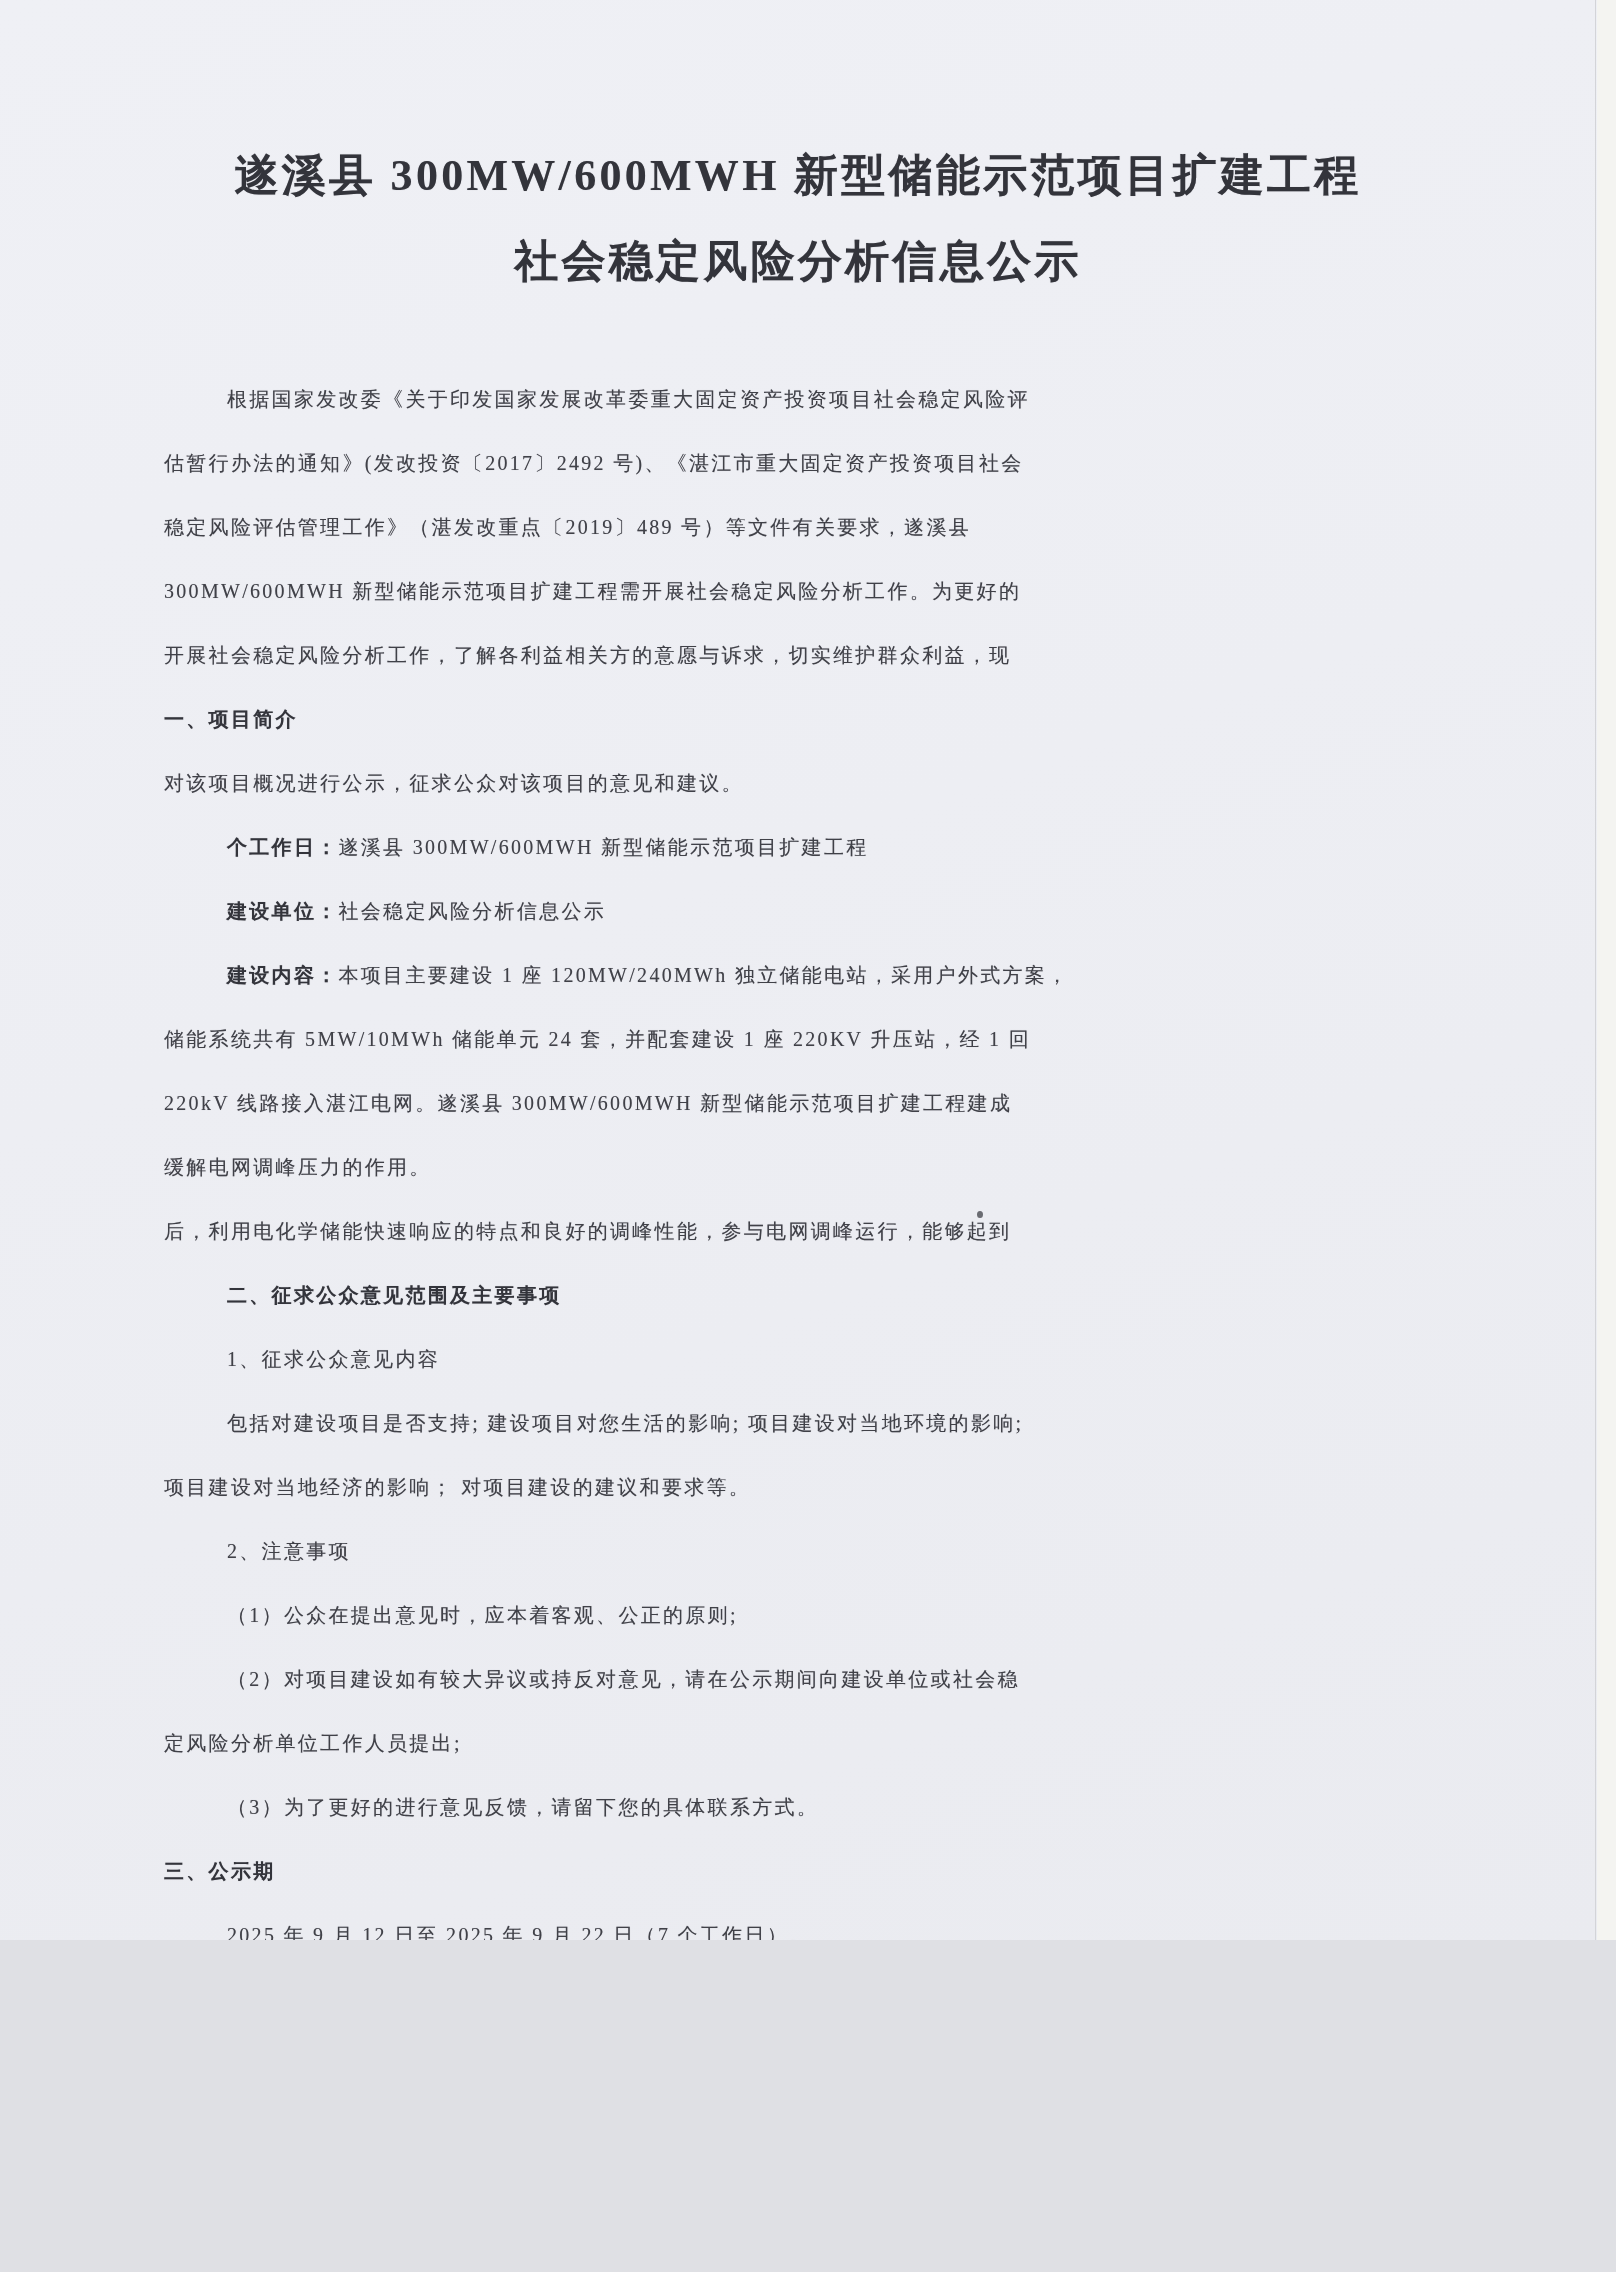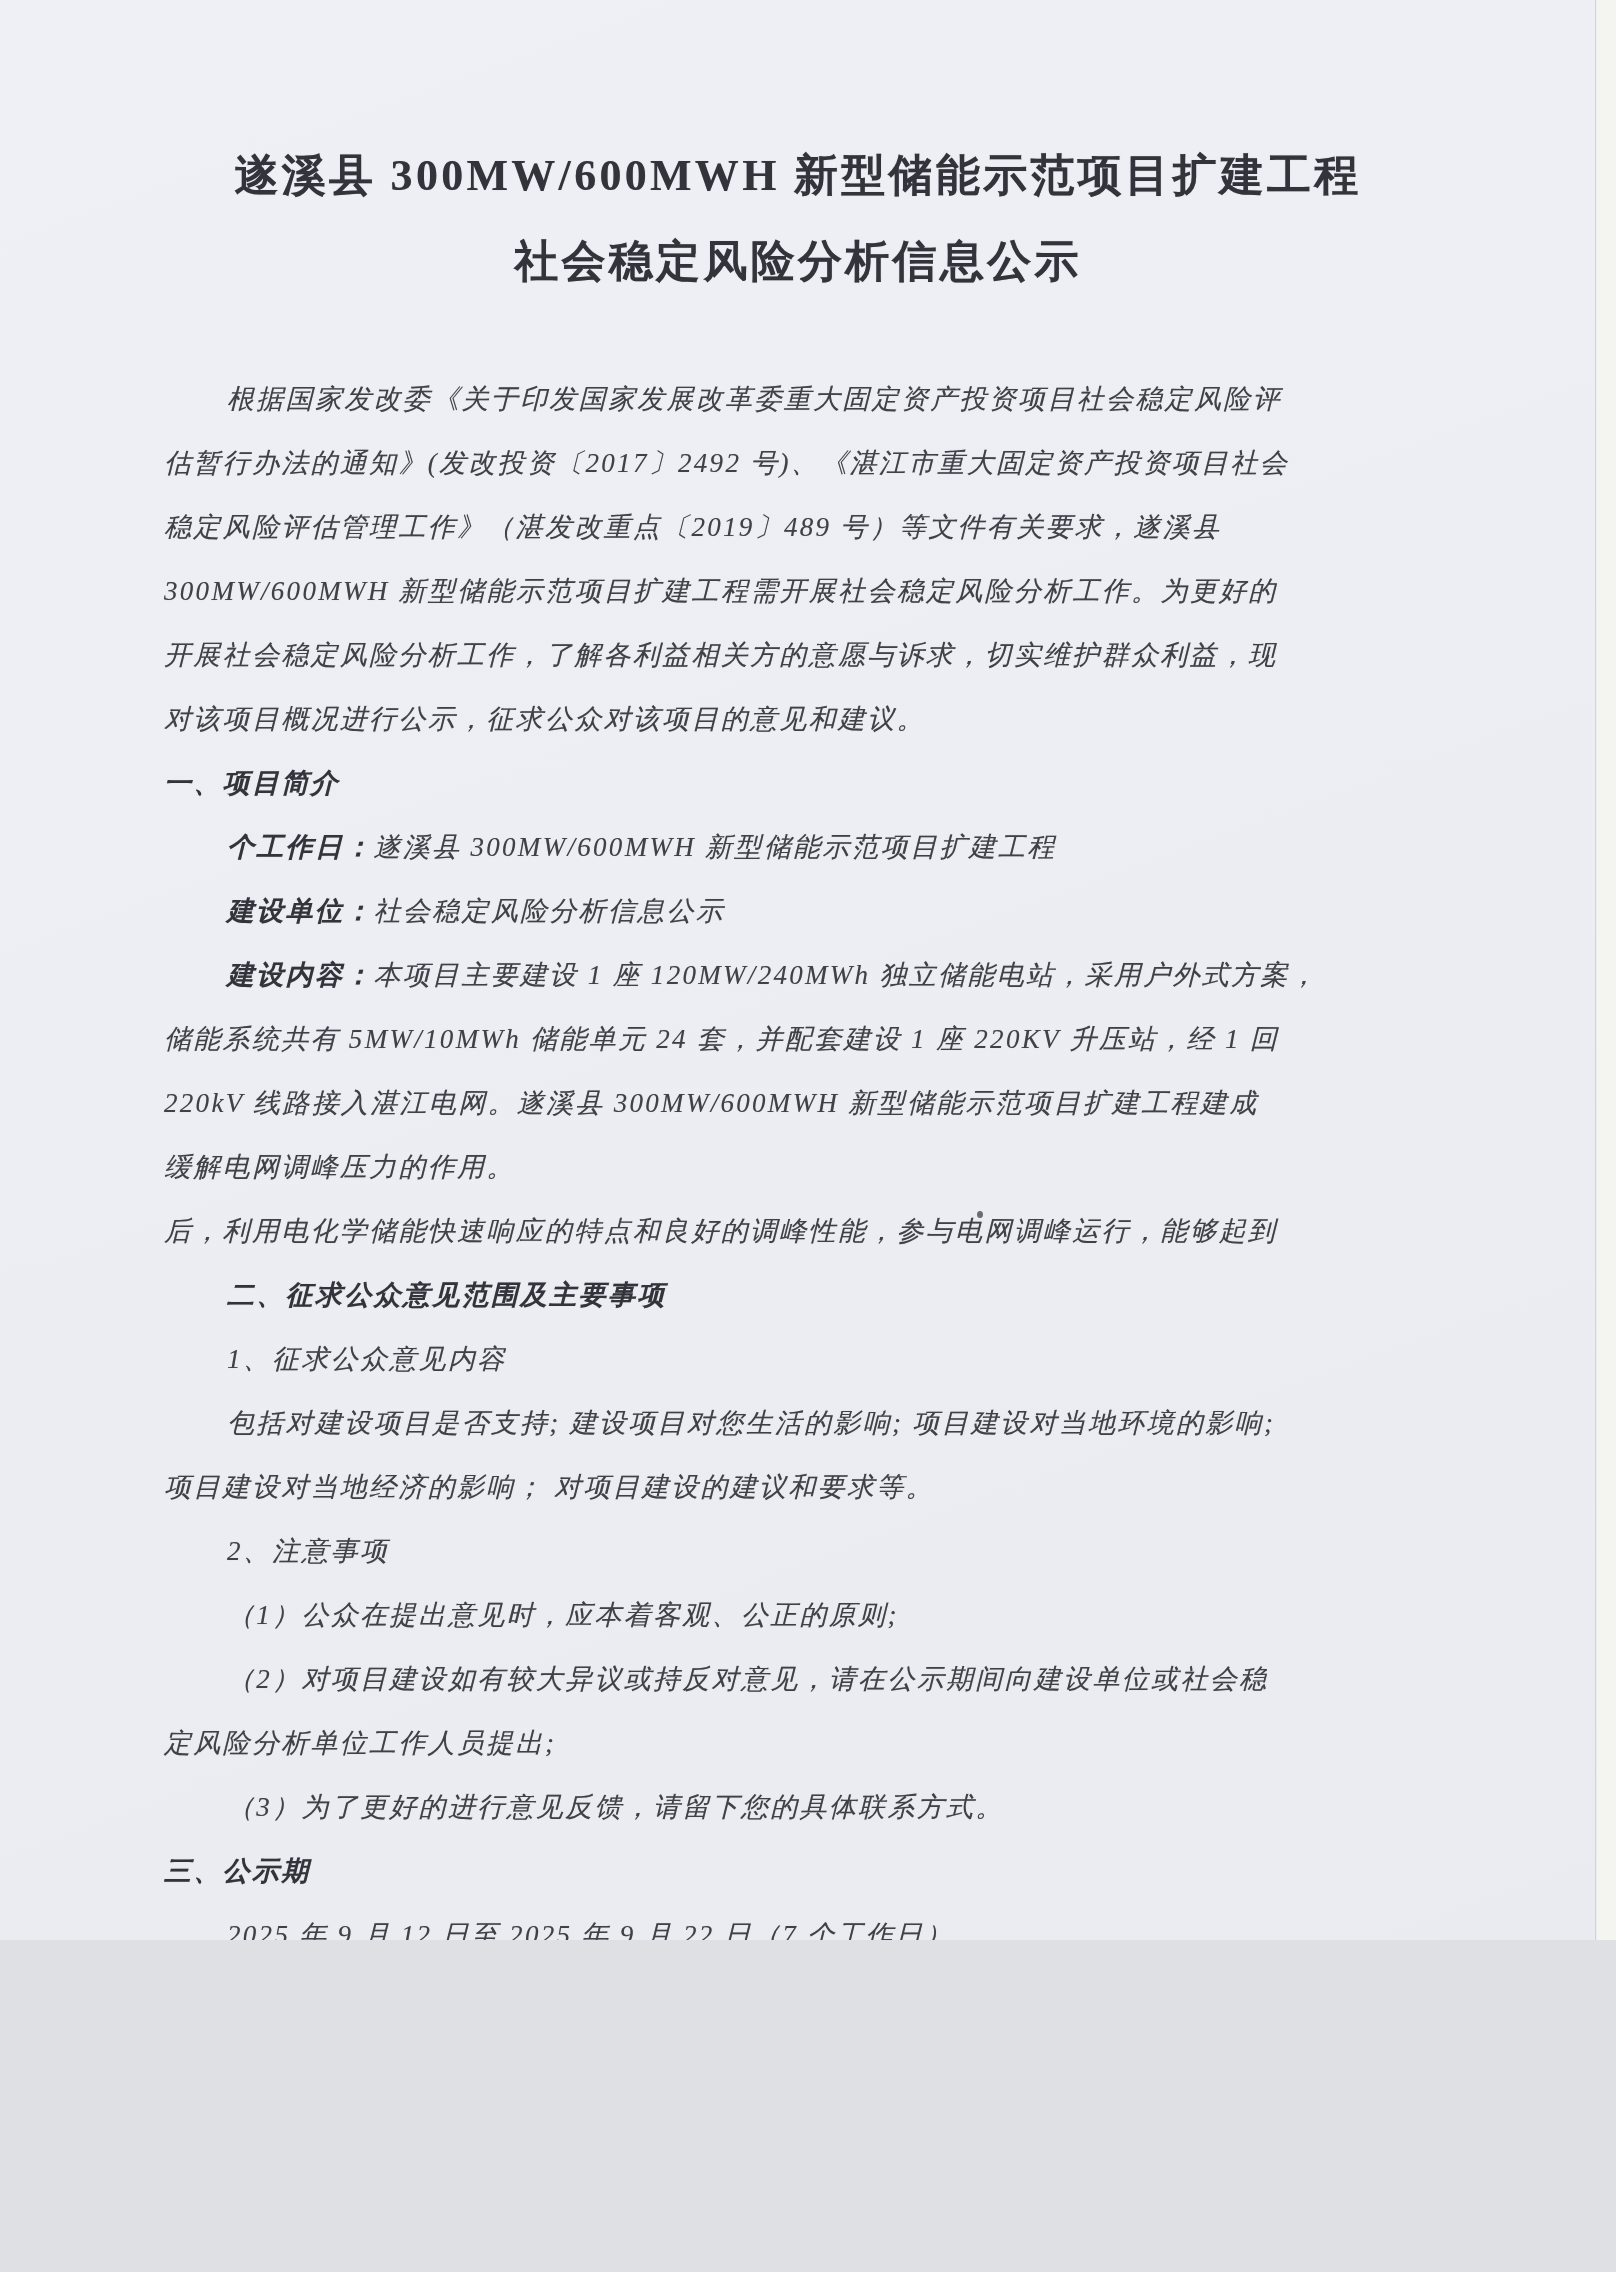--- a/index.html
+++ b/index.html
@@ -25,24 +25,23 @@
     color:#33343b;line-height:66px;
     text-shadow:0 0 0.7px rgba(50,50,60,.45);
     white-space:nowrap;
   }
   .t1{top:143px;}
   .t2{top:229px;}
 
   .body{position:absolute;left:164px;top:367px;width:1311px;}
   .ln{
     height:64px;line-height:64px;
-    font-size:27px;letter-spacing:2.3px;
+    font-size:20px;letter-spacing:2.3px;
     white-space:nowrap;
     text-shadow:0 0 0.7px rgba(55,55,65,.35);
-    font-style:italic;
   }
   .ind{text-indent:63px;}
   .b{font-weight:bold;color:#33343b;}
   .lbl{font-weight:bold;color:#33343b;}
 
   .footer{
     position:absolute;left:164px;top:2032px;width:1245px;
     text-align:center;font-size:26px;line-height:64px;
     color:#4a4b52;text-shadow:0 0 0.7px rgba(55,55,65,.35);
   }
@@ -55,23 +54,23 @@
   <h1 class="title t1">遂溪县 300MW/600MWH 新型储能示范项目扩建工程</h1>
   <h1 class="title t2">社会稳定风险分析信息公示</h1>
 
   <div class="body">
 
     <div class="ln ind">根据国家发改委《关于印发国家发展改革委重大固定资产投资项目社会稳定风险评</div>
     <div class="ln">估暂行办法的通知》(发改投资〔2017〕2492 号)、《湛江市重大固定资产投资项目社会</div>
     <div class="ln">稳定风险评估管理工作》（湛发改重点〔2019〕489 号）等文件有关要求，遂溪县</div>
     <div class="ln">300MW/600MWH 新型储能示范项目扩建工程需开展社会稳定风险分析工作。为更好的</div>
     <div class="ln">开展社会稳定风险分析工作，了解各利益相关方的意愿与诉求，切实维护群众利益，现</div>
+    <div class="ln b">一、项目简介</div>
+
     <div class="ln">对该项目概况进行公示，征求公众对该项目的意见和建议。</div>
-
-    <div class="ln b">一、项目简介</div>
 
     <div class="ln ind"><span class="lbl">个工作日：</span><span>遂溪县 300MW/600MWH 新型储能示范项目扩建工程</span></div>
     <div class="ln ind"><span class="lbl">建设单位：</span><span>社会稳定风险分析信息公示</span></div>
     <div class="ln ind"><span class="lbl">建设内容：</span><span>本项目主要建设 1 座 120MW/240MWh 独立储能电站，采用户外式方案，</span></div>
 
     <div class="ln">储能系统共有 5MW/10MWh 储能单元 24 套，并配套建设 1 座 220KV 升压站，经 1 回</div>
     <div class="ln">220kV 线路接入湛江电网。遂溪县 300MW/600MWH 新型储能示范项目扩建工程建成</div>
     <div class="ln">缓解电网调峰压力的作用。</div>
     <div class="ln">后，利用电化学储能快速响应的特点和良好的调峰性能，参与电网调峰运行，能够起到</div>
 

